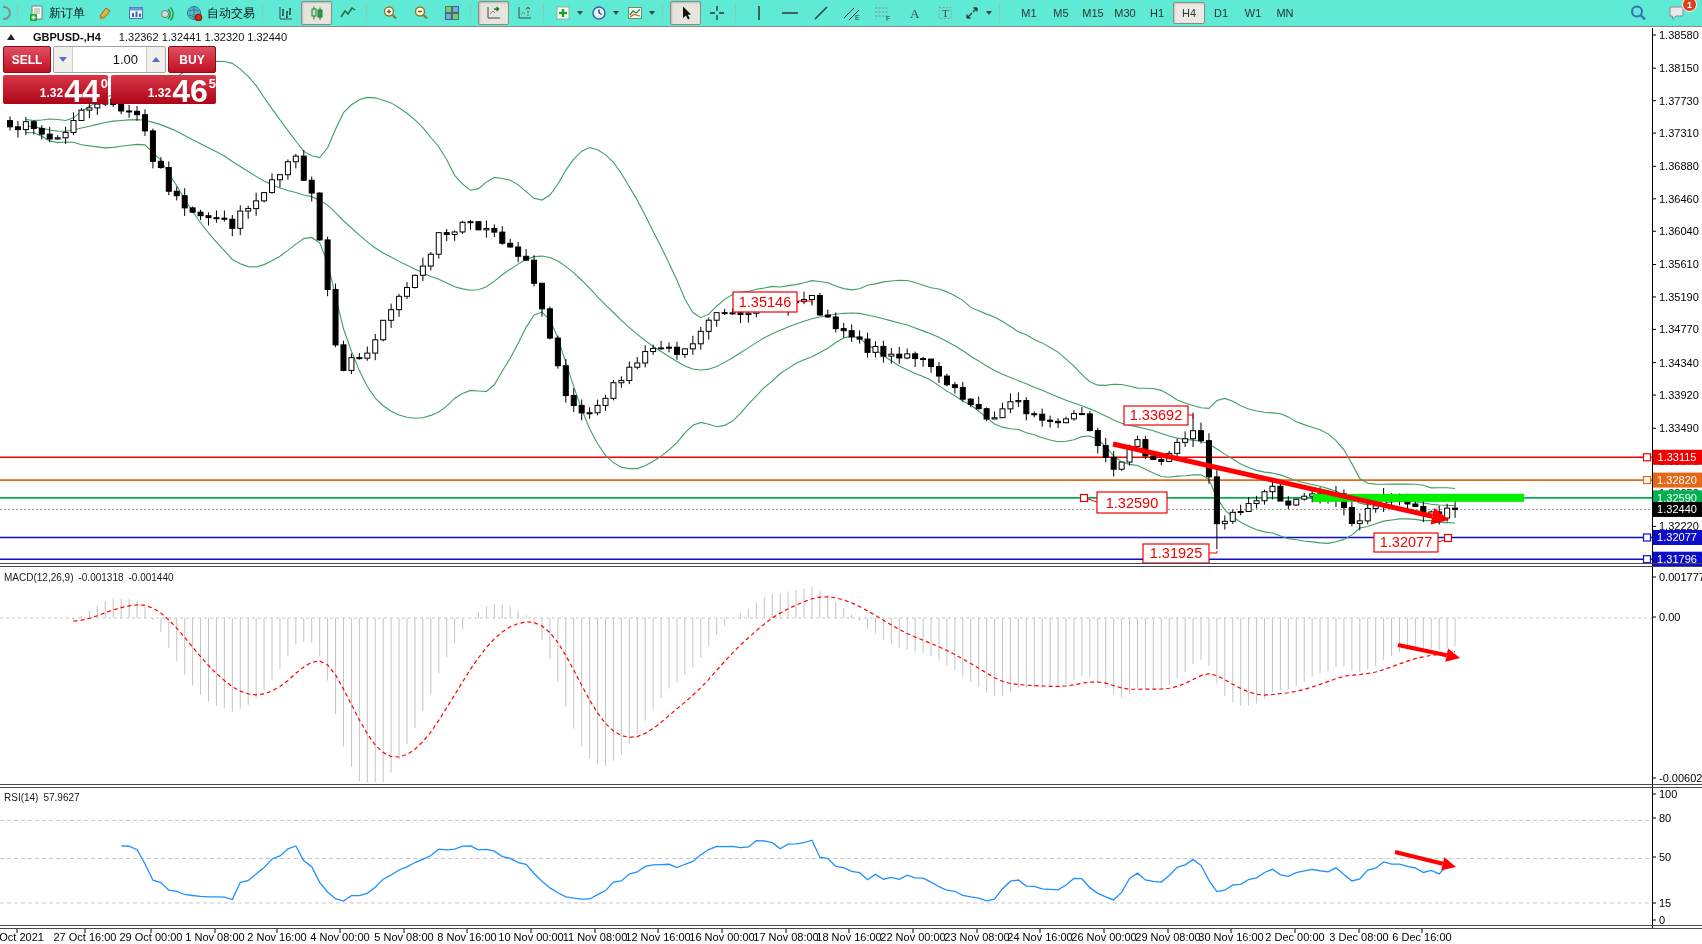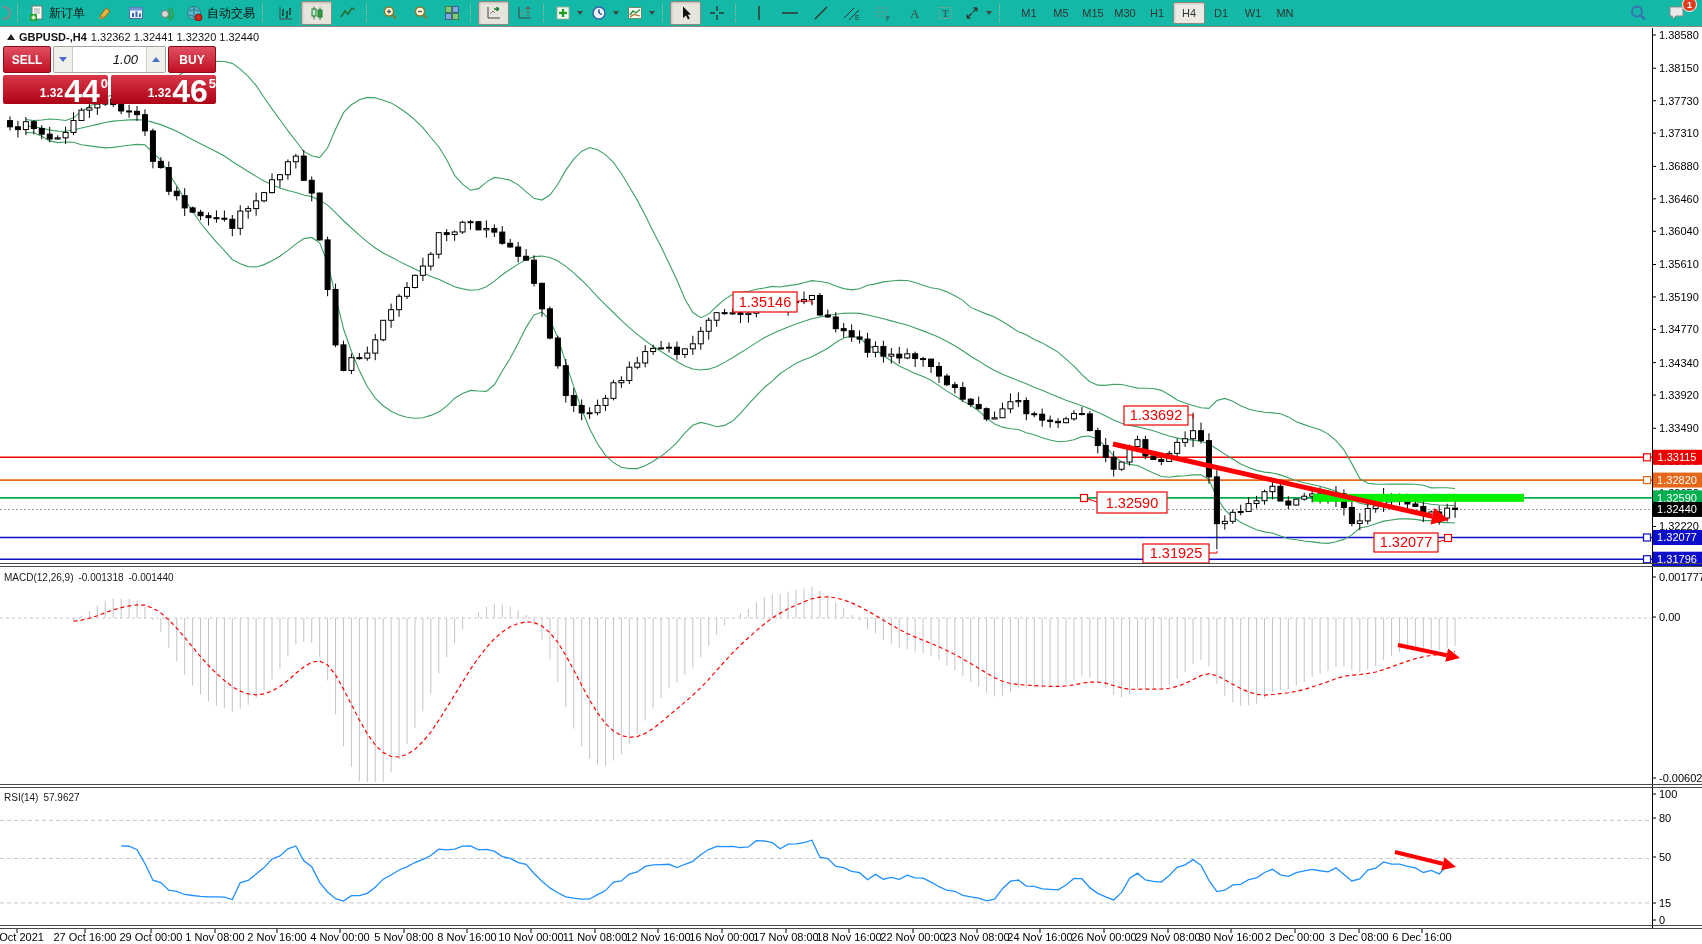--- a/index.html
+++ b/index.html
@@ -1,52 +1,52 @@
 <!DOCTYPE html>
 <html><head>
 <meta charset="utf-8">
 <style>
   html,body{margin:0;padding:0;background:#fff;width:1702px;height:944px;overflow:hidden;
     font-family:"Liberation Sans",sans-serif;-webkit-font-smoothing:antialiased;}
   .app{position:relative;width:1702px;height:944px;background:#fff;}
 
   
-  .toolbar{position:absolute;left:0;top:0;width:1702px;height:27px;background:#14b8a6;
+  .toolbar{position:absolute;left:0;top:0;width:1702px;height:27px;background:#5eead4;
     border-bottom:1px solid #8f8a80;display:flex;align-items:center;padding:0 2px;box-sizing:border-box;z-index:50;}
   .tbtn{height:22px;min-width:23px;display:flex;align-items:center;justify-content:center;gap:4px;
     padding:0 3px;border:1px solid transparent;border-radius:2px;font-size:12px;color:#222;cursor:default;}
   .tbtn.pressed{background:#e7e4dd;border-color:#8e8a80;box-shadow:inset 1px 1px 2px rgba(0,0,0,.18);}
   .tbtn span.lbl{font-size:12px;color:#111;white-space:nowrap;}
   .grip{width:4px;height:18px;border-left:1px dotted #b3ada2;margin:0 3px;}
   .caret{width:0;height:0;border-left:3px solid transparent;border-right:3px solid transparent;
     border-top:4px solid #444;margin-left:2px;}
   .tfgroup{display:flex;align-items:center;margin-left:6px;}
   .tf{height:20px;min-width:26px;display:flex;align-items:center;justify-content:center;font-size:11px;
     color:#333;border:1px solid transparent;border-radius:2px;padding:0 2px;}
   .tf.pressed{background:#eceae5;border-color:#8e8a80;box-shadow:inset 1px 1px 2px rgba(0,0,0,.15);}
   .toolbar-right{margin-left:auto;display:flex;align-items:center;gap:8px;padding-right:8px;}
   .badge{position:absolute;right:-6px;top:-5px;background:#e03c1e;color:#fff;font-size:9px;font-weight:bold;
     border-radius:8px;min-width:13px;height:13px;display:flex;align-items:center;justify-content:center;border:1px solid #fff;}
 
   
   svg#chart{position:absolute;left:0;top:0;z-index:10;font-family:"Liberation Sans",sans-serif;}
-  .chart-title{position:absolute;left:7px;top:31px;z-index:20;font-size:11px;color:#111;display:flex;align-items:center;gap:4px;}
+  .chart-title{position:absolute;left:7px;top:31px;z-index:20;font-size:11px;color:#111;display:flex;align-items:center;gap:18px;}
   .chart-title .sym{font-weight:bold;}
   .collapse-tri{width:0;height:0;border-left:4px solid transparent;border-right:4px solid transparent;
     border-bottom:6px solid #222;}
   .oneclick{position:absolute;left:3px;top:46px;width:213px;z-index:20;}
   .oc-row{display:flex;height:27px;gap:2px;}
   .oc-btn{background:linear-gradient(#e05062,#c11022);color:#fff;font-weight:bold;font-size:12px;
     flex:0 0 46px;display:flex;align-items:center;justify-content:center;border:1px solid #8d0a18;border-radius:2px;}
   .oc-vol{flex:1;display:flex;background:#fff;border:1px solid #a8a399;border-radius:2px;overflow:hidden;}
   .oc-spin{width:18px;background:#f2f0ec;display:flex;align-items:center;justify-content:center;border:0;cursor:default;}
   .oc-spin .tri-up{width:0;height:0;border-left:4px solid transparent;border-right:4px solid transparent;border-bottom:5px solid #4a6fd0;}
   .oc-spin .tri-dn{width:0;height:0;border-left:4px solid transparent;border-right:4px solid transparent;border-top:5px solid #4a6fd0;}
   .oc-vol input{border:0;outline:none;flex:1;text-align:right;padding-right:8px;font-size:13px;color:#111;
-    font-family:"Liberation Sans",sans-serif;min-width:0;font-style:italic;}
+    font-family:"Liberation Sans",sans-serif;min-width:0;}
   .oc-prices{display:flex;gap:3px;margin-top:2px;}
   .oc-price{flex:1;height:29px;background:linear-gradient(#d93849,#ad0316);color:#fff;display:flex;
     align-items:flex-end;justify-content:flex-end;border-radius:2px;padding-bottom:0;}
   .oc-small{font-size:12px;font-weight:bold;margin-bottom:4px;}
   .oc-big{font-size:32px;font-weight:bold;line-height:26px;margin:0 1px;}
   .oc-sup{font-size:13px;font-weight:bold;margin-bottom:13px;}
   .ind-label{position:absolute;left:4px;z-index:20;font-size:10px;color:#1a1a1a;display:flex;gap:5px;}
   .icon16{display:block;}
 </style>
 </head>

